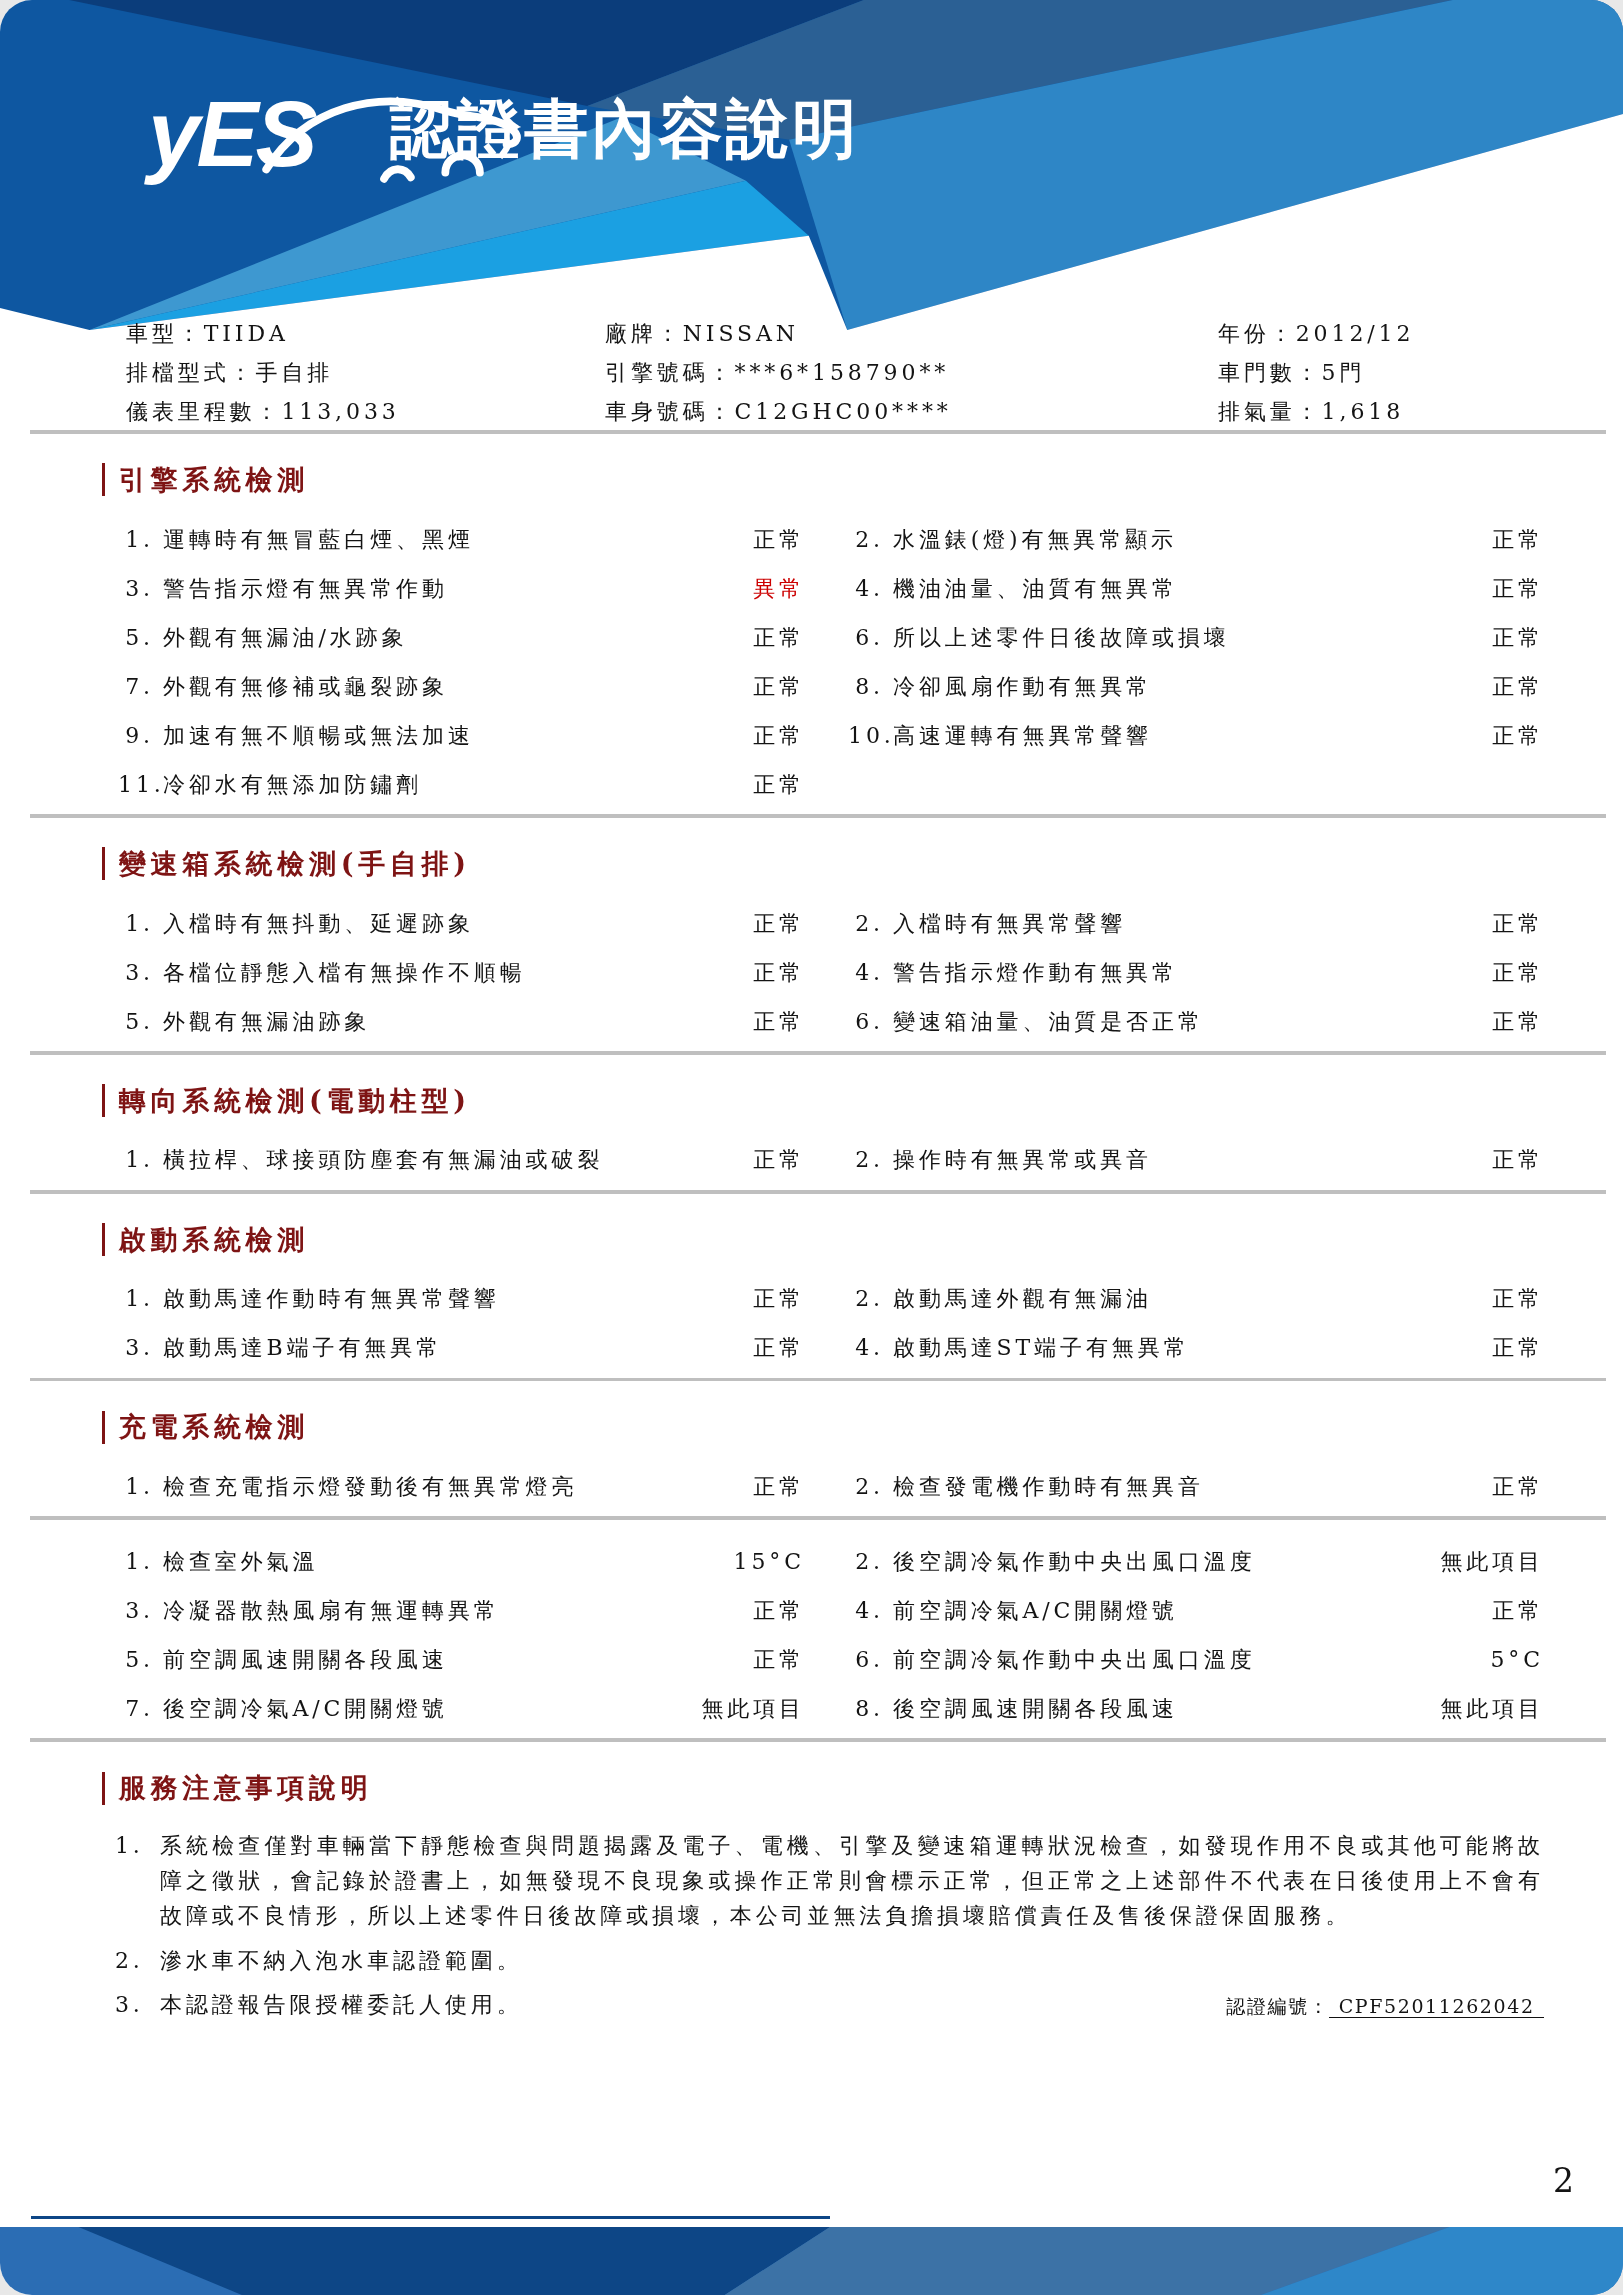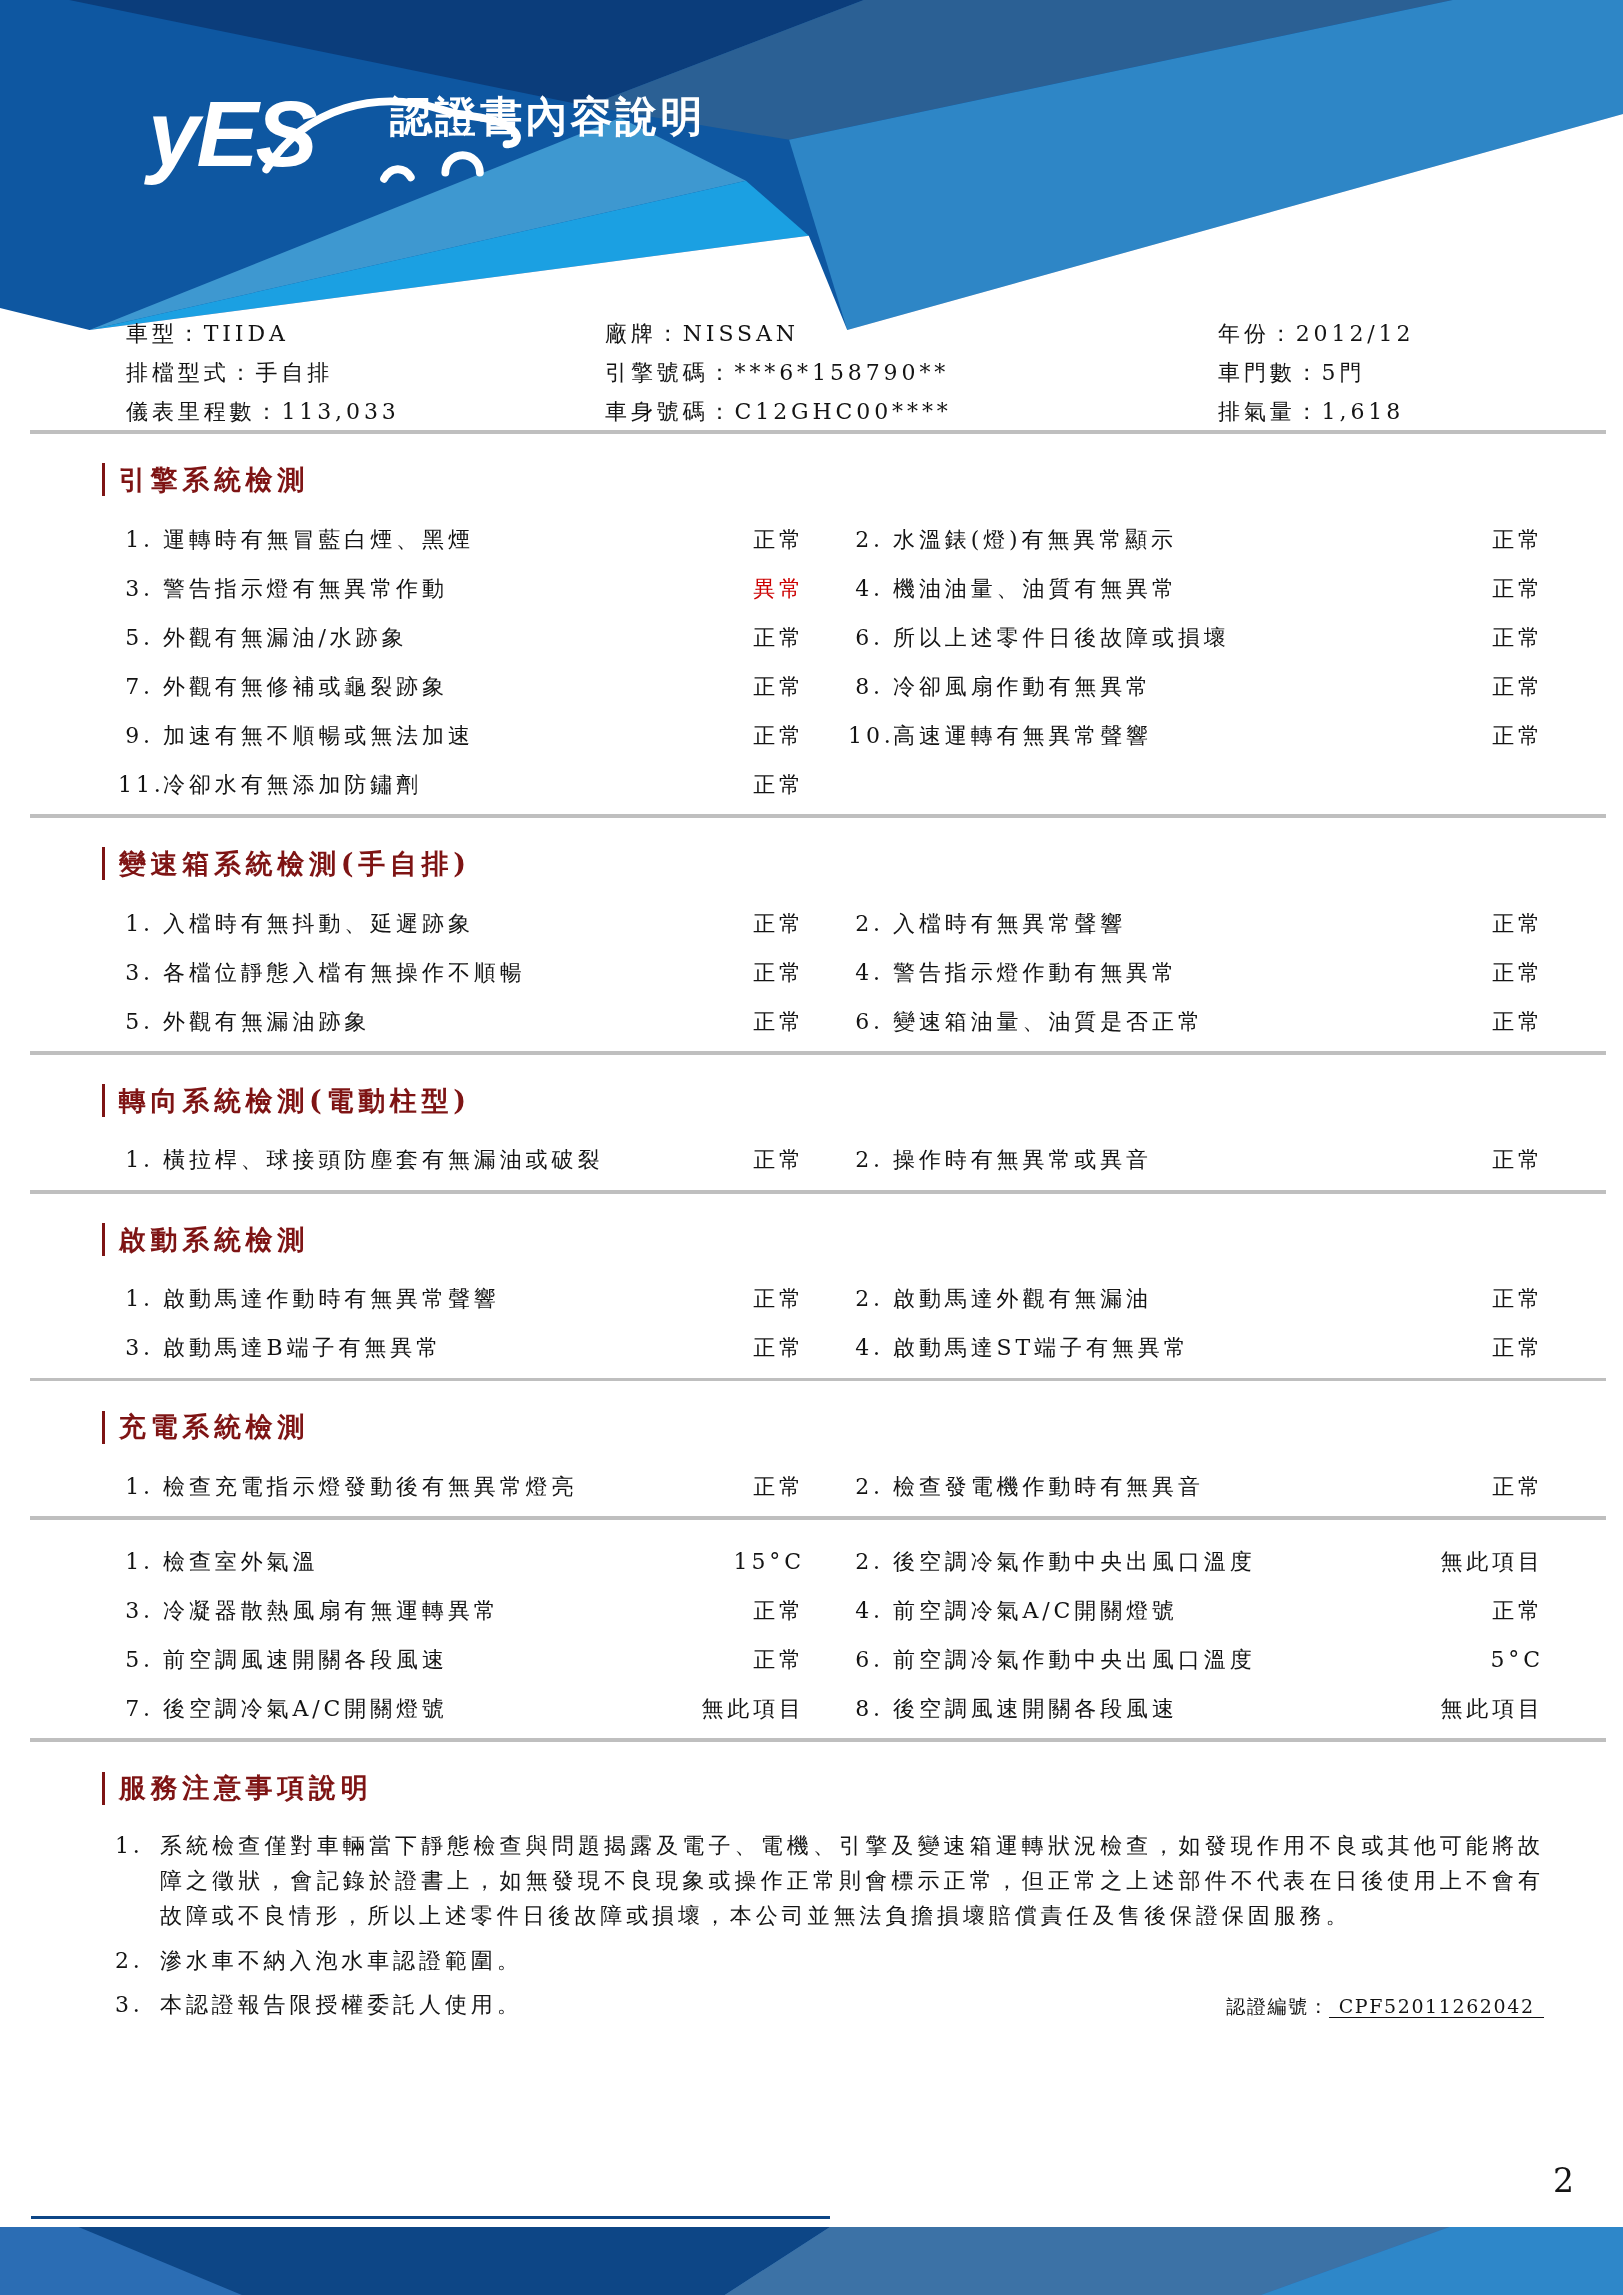--- a/index.html
+++ b/index.html
@@ -3,33 +3,33 @@
 <meta charset="utf-8">
 <style>
   :root{
     --accent-red:#7E1414; --abnormal:#CC0000; --divider:#BFBFBF;
     --header-blue:#0E57A1; --header-navy:#0B3D7B; --header-slate:#2B6094;
     --header-bright:#2E86C6; --fan-light:#3E98D0; --fan-cyan:#1BA0E2;
     --footer-navy:#0D4686; --footer-left:#2B6DB4; --footer-slate:#3C72A6; --footer-bright:#2E87C9;
   }
   html,body{margin:0;padding:0;background:#e8e8e8;}
   .page{position:relative;width:1623px;height:2295px;background:#fff;overflow:hidden;
-        font-family:"DejaVu Serif","Liberation Serif",serif;color:#141414;}
+        font-family:"DejaVu Serif","Liberation Serif",serif;color:#141414;border-radius:32px;}
   
   .hero{position:absolute;top:0;left:0;width:1623px;height:330px;}
   .hero svg.bg{position:absolute;top:0;left:0;width:1623px;height:330px;display:block;}
   .f-base{fill:var(--header-blue);} .f-navy{fill:var(--header-navy);}
   .f-slate{fill:var(--header-slate);} .f-bright{fill:var(--header-bright);}
   .f-white{fill:#ffffff;} .f-light{fill:var(--fan-light);} .f-cyan{fill:var(--fan-cyan);}
   .logo{position:absolute;left:148px;top:88px;width:393px;height:126px;color:#fff;}
   .logo-text{font-family:"Liberation Sans","DejaVu Sans",sans-serif;font-style:italic;font-weight:900;
              font-size:93px;line-height:1;letter-spacing:-3.1px;}
   .car{position:absolute;left:112px;top:-12.6px;}
   .hero-title{position:absolute;left:390px;top:94px;margin:0;color:#fff;letter-spacing:3.1px;
-              font-family:"Liberation Sans","DejaVu Sans",sans-serif;font-weight:700;font-size:42px;line-height:1.1;}
+              font-family:"Liberation Sans","DejaVu Sans",sans-serif;font-weight:700;font-size:64px;line-height:1.1;}
   
   .vehicle{position:absolute;top:314px;left:126px;right:79px;display:grid;
            grid-template-columns:479px 613px 1fr;font-size:22px;letter-spacing:3.9px;line-height:39px;}
   
   .main{position:absolute;top:430px;left:118px;width:1426px;}
   .divider{height:3.9px;background:var(--divider);margin:4.7px 0 0 -88px;width:1576px;}
   .main > .divider{margin-top:0;}
   .sec-title{display:flex;align-items:center;margin:28px 0 0 -16.5px;font-size:27px;font-weight:600;
              color:var(--accent-red);letter-spacing:4.7px;height:36px;text-align:right;}
   .bar{width:3.9px;height:33px;background:var(--accent-red);margin-right:13.4px;flex:none;}

